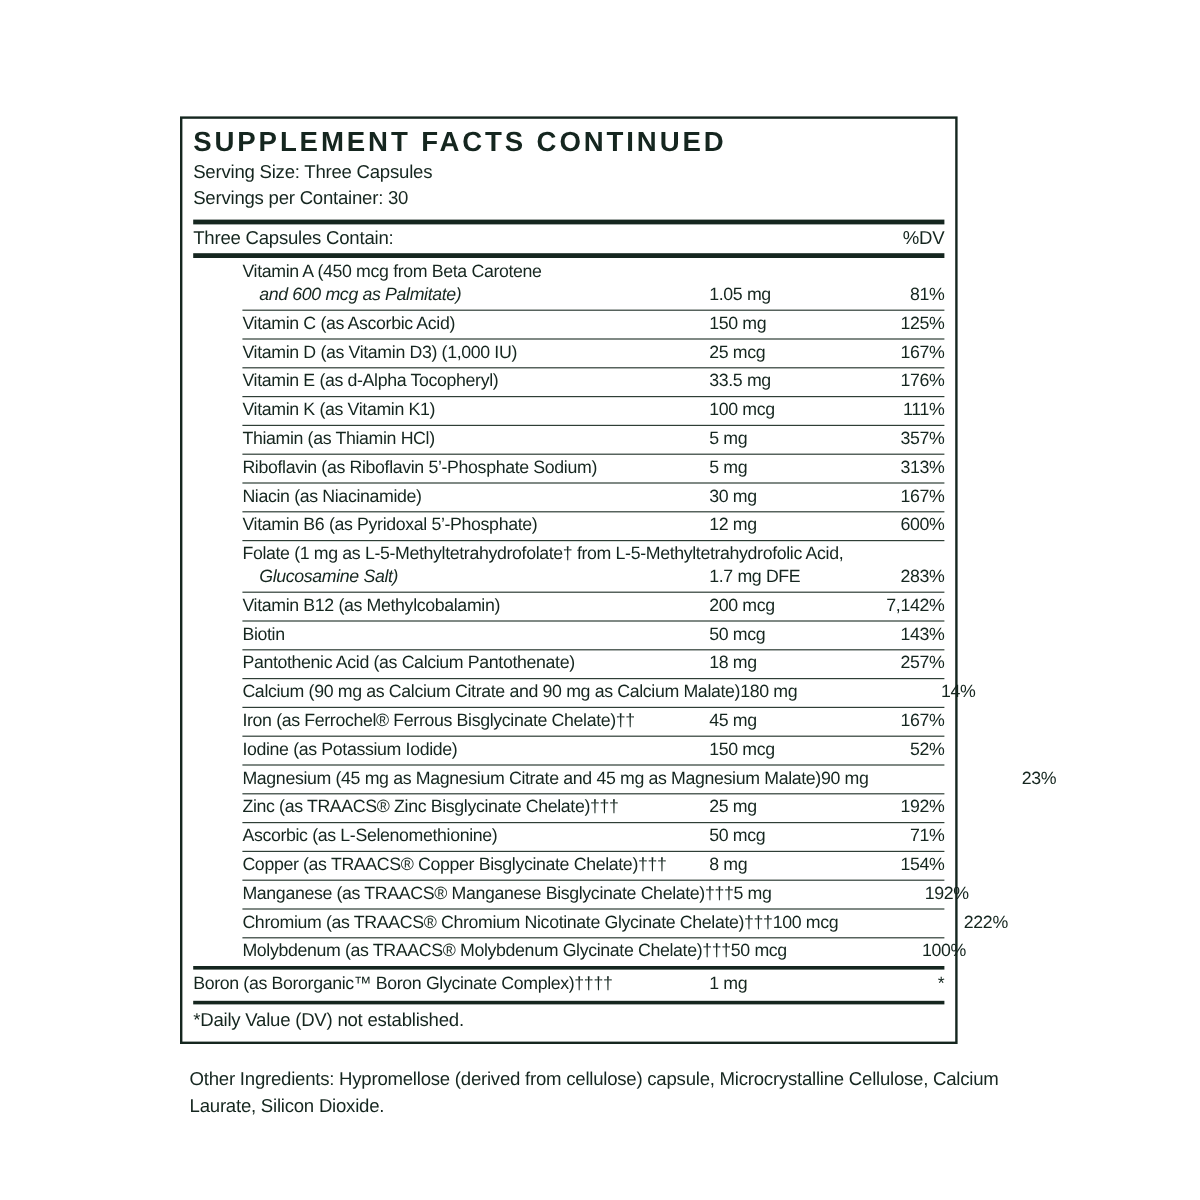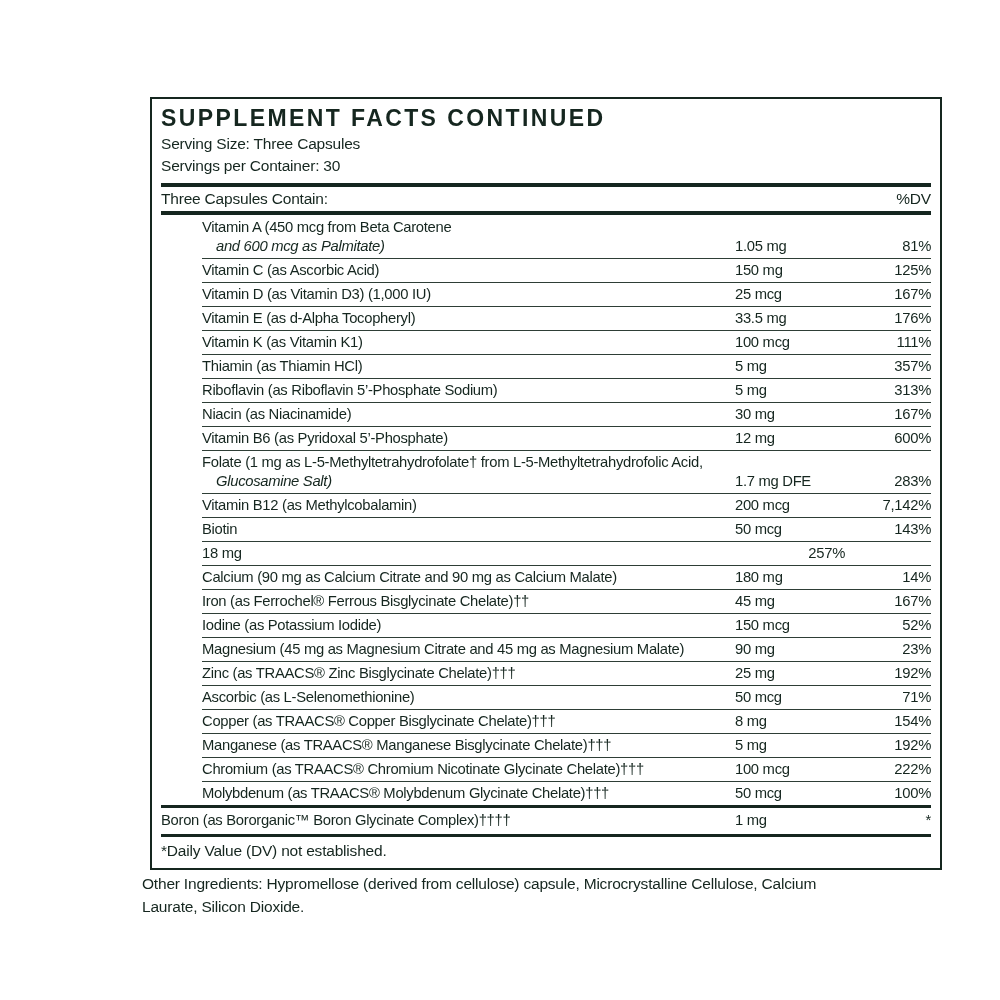--- a/index.html
+++ b/index.html
@@ -10,21 +10,21 @@
   *{box-sizing:border-box;}
   html,body{margin:0;padding:0;}
   body{
     width:1000px;height:1000px;background:var(--bg);
     font-family:"Liberation Sans", sans-serif;
     color:var(--ink);
     position:relative;
   }
   .facts-box{
     position:absolute;
-    left:150px;top:97px;width:792px;
+    left:150px;top:97px;width:648px;
     border:2px solid var(--ink);
     padding:4px 9px 0 9px;
     background:var(--bg);
   }
   .panel-title{
     font-size:23px;font-weight:bold;letter-spacing:2.4px;
     margin:2px 0 1px 0;white-space:nowrap;
   }
   .serving-line{
     font-size:15.5px;line-height:22px;letter-spacing:-0.2px;
@@ -59,21 +59,21 @@
     font-size:14.8px;line-height:19px;letter-spacing:-0.3px;
   }
   .footnote{
     font-size:15.5px;letter-spacing:-0.2px;
     padding:5px 0 8px 0;
   }
   .other-ingredients{
     position:absolute;
     left:142px;top:872px;width:716px;
     font-size:15.5px;line-height:23px;letter-spacing:-0.2px;
-    margin:0;
+    margin:16px;
   }
 </style>
 </head>
 <body>
 
 <div class="facts-box">
   <div class="panel-title">SUPPLEMENT FACTS CONTINUED</div>
   <div class="serving-line">Serving Size: Three Capsules</div>
   <div class="serving-line">Servings per Container: 30</div>
 
@@ -168,20 +168,21 @@
       </div>
       <div class="nrow">
         <div class="ngrid">
           <span class="nname">Biotin</span>
           <span class="amt">50 mcg</span>
           <span class="dvv">143%</span>
         </div>
       </div>
       <div class="nrow">
         <div class="ngrid">
+          <span class="nname">Pantothenic Acid (as Calcium Pantothenate)</span>
           <span class="amt">18 mg</span>
           <span class="dvv">257%</span>
         </div>
       </div>
       <div class="nrow">
         <div class="ngrid">
           <span class="nname">Calcium (90 mg as Calcium Citrate and 90 mg as Calcium Malate)</span>
           <span class="amt">180 mg</span>
           <span class="dvv">14%</span>
         </div>

